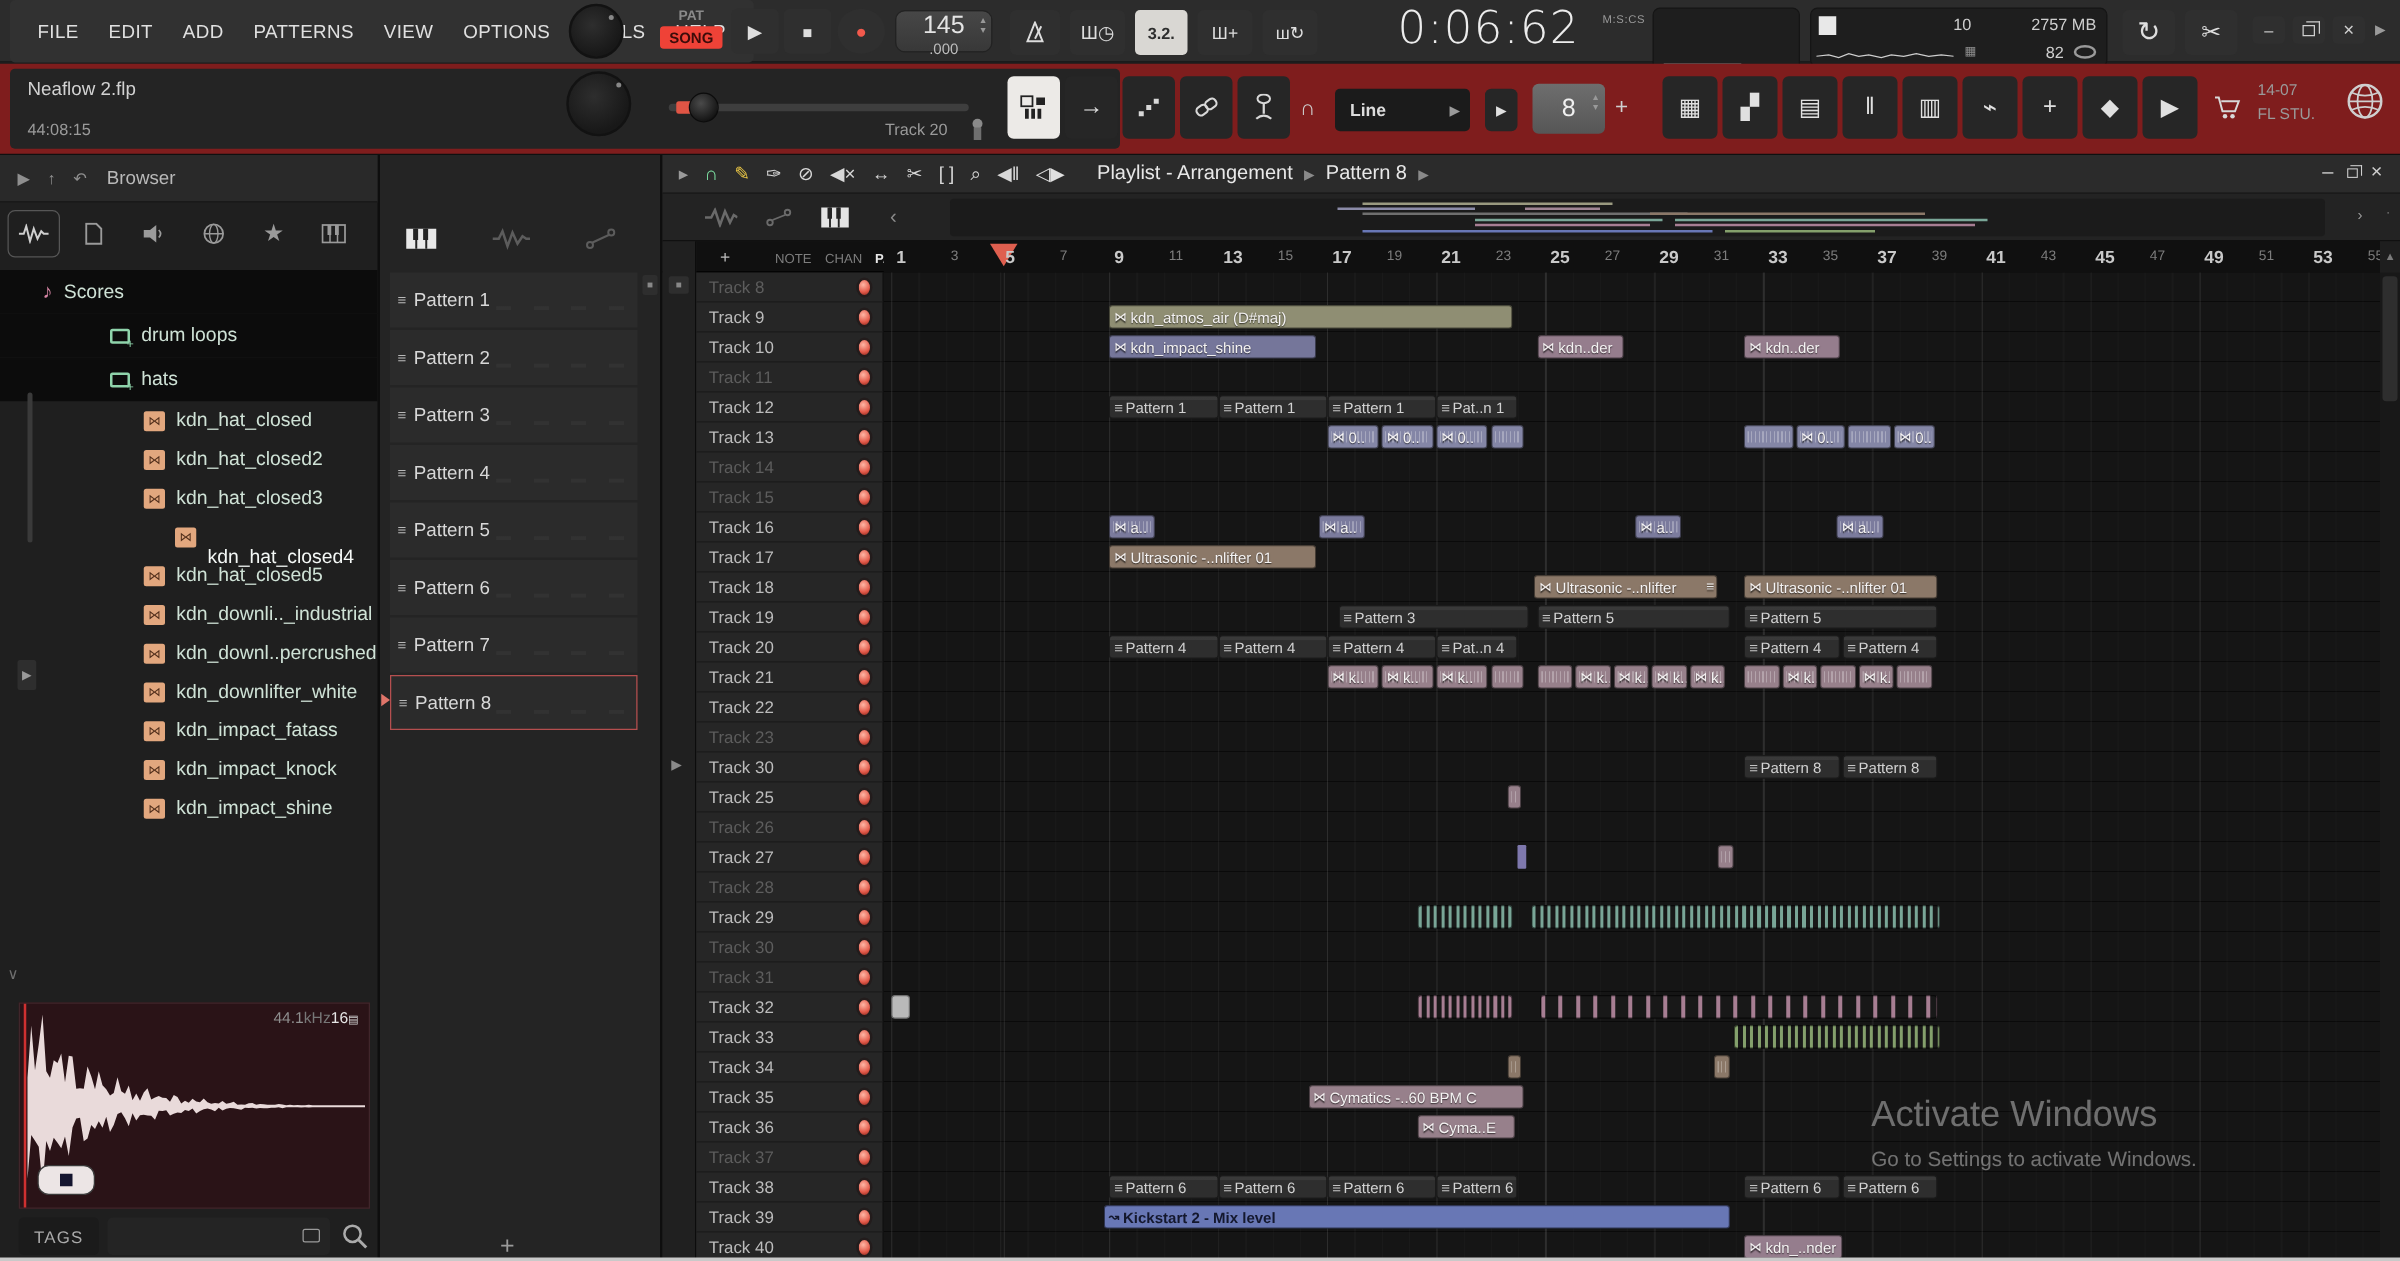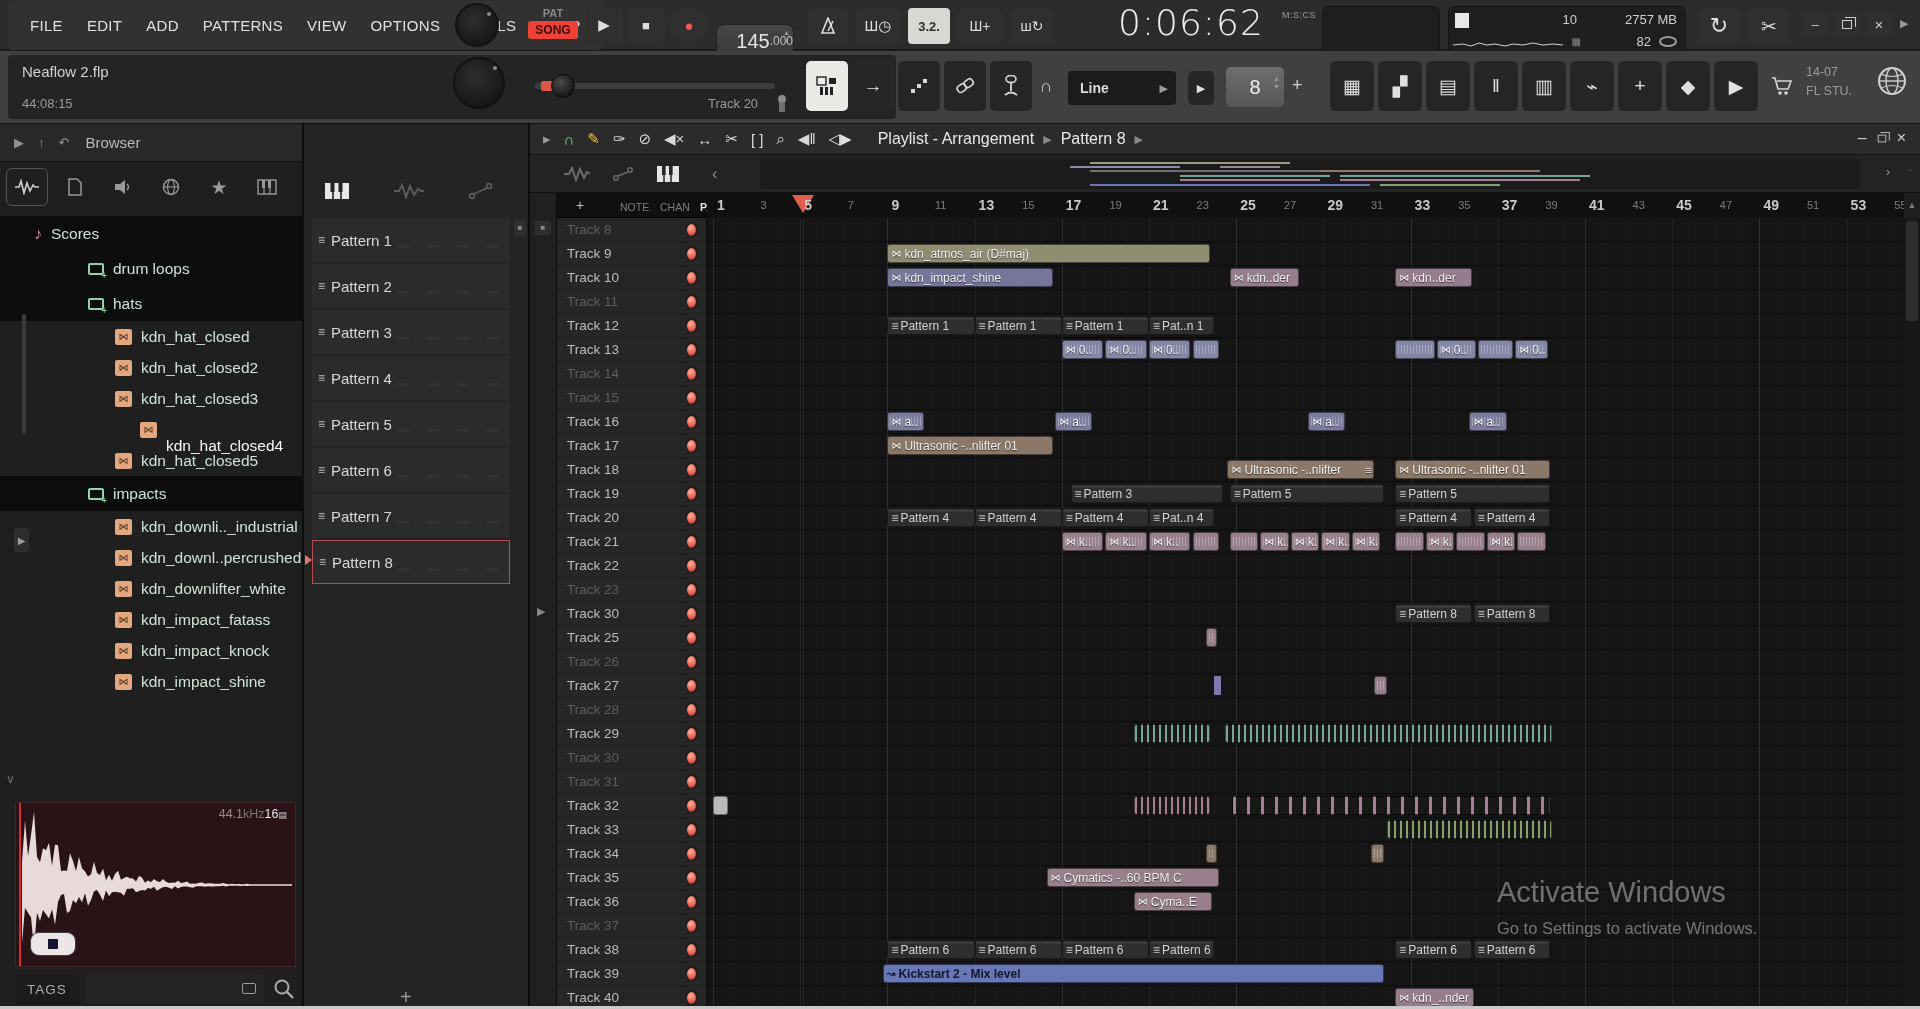--- a/index.html
+++ b/index.html
@@ -10,22 +10,22 @@
   
   #menubar { position:absolute; left:0; top:0; width:1920px; height:50px; background:#2c2c2c; border-bottom:1px solid #161616; }
   #menu-items { position:absolute; left:8px; top:0; height:50px; display:flex; align-items:center; background:#313131; padding:0 10px; border-radius:4px; margin-top:0; }
   .mitem { padding:0 12px; font-size:15px; color:#e0e0e0; letter-spacing:.3px; cursor:default; }
   .tbtn { position:absolute; background:#2f2f2f; border-radius:5px; display:flex; align-items:center; justify-content:center; color:#dedede; }
   .knob { border-radius:50%; background:radial-gradient(circle at 42% 38%, #2e2e2e, #181818 70%); border:2px solid #121212; position:absolute; }
   .knob i { position:absolute; width:4px; height:4px; border-radius:50%; background:#888; right:6px; top:7px; }
   #patsong { position:absolute; left:528px; top:5px; width:50px; }
   #pat-label { display:block; text-align:center; font-size:11px; font-weight:bold; color:#8a8a8a; padding:2px 0; }
   #song-label { display:block; text-align:center; font-size:12px; font-weight:bold; color:#3c0c0a; background:#ef4237; border-radius:3px; padding:2px 0; }
-  #bpm-box { position:absolute; left:716px; top:24px; width:78px; height:34px; background:linear-gradient(#474747,#383838); border-radius:8px; border:1px solid #222;
-             display:flex; align-items:center; justify-content:flex-end; color:#e4e4e4; }
+  #bpm-box { position:absolute; left:716px; top:8px; width:78px; height:34px; background:linear-gradient(#474747,#383838); border-radius:8px; border:1px solid #222;
+             display:flex; align-items:center; justify-content:flex-start; color:#e4e4e4;flex-direction:column; }
   #bpm-main { font-size:20px; }
   #bpm-frac { font-size:12px; color:#bdbdbd; }
   .spin { position:absolute; right:3px; top:4px; font-size:7px; color:#999; line-height:1.1; }
   .led-display { position:absolute; background:#d9d7d3; color:#2e2e2e; border-radius:4px; font-weight:bold; font-size:13px; display:flex; align-items:center; justify-content:center; }
   #time-main { position:absolute; left:1118px; top:2px; font-size:36px; font-weight:300; color:#ececec; letter-spacing:1px; font-family:"DejaVu Sans", sans-serif;}
   #time-unit { position:absolute; left:1282px; top:10px; font-size:9px; color:#9a9a9a; letter-spacing:.5px; }
   #scope { position:absolute; left:1322px; top:6px; width:118px; height:88px; background:#1e1e1e; border-radius:6px; border:1px solid #151515; }
   #scope .line { position:absolute; left:8px; top:44px; width:62px; height:1px; background:#e8e8e8; }
   #scope .dot { position:absolute; right:6px; bottom:4px; color:#6f6f6f; font-size:11px; }
   #perf { position:absolute; left:1448px; top:6px; width:238px; height:48px; background:#1e1e1e; border-radius:6px; border:1px solid #151515; font-size:13px; color:#cfcfcf; }
@@ -34,21 +34,21 @@
   #perf .vmb { position:absolute; right:8px; top:5px; }
   #perf .v82 { position:absolute; right:34px; bottom:4px; }
   #perf .chip { position:absolute; right:104px; bottom:6px; font-size:10px; color:#8a8a8a; }
   #perf .oval { position:absolute; right:8px; bottom:6px; width:18px; height:11px; border:2px solid #9a9a9a; border-radius:50%; }
   #perf svg { position:absolute; left:4px; bottom:4px; }
   .winbtn { position:absolute; width:26px; height:22px; background:#2f2f2f; border-radius:4px; color:#cfcfcf; display:flex; align-items:center; justify-content:center; font-size:13px; }
   .maxglyph { width:10px; height:9px; border:1.5px solid #cfcfcf; position:relative; }
   .maxglyph::before{ content:""; position:absolute; left:2px; top:-4px; width:10px; height:9px; border:1.5px solid #cfcfcf; border-bottom:none; border-left:none;}
 
   
-  #toolbar2 { position:absolute; left:0; top:51px; width:1920px; height:73px; background:#404040; border-bottom:1px solid #101010; }
+  #toolbar2 { position:absolute; left:0; top:51px; width:1920px; height:73px; background:#7f1d1d; border-bottom:1px solid #101010; }
   #proj-panel { position:absolute; left:8px; top:4px; width:888px; height:64px; background:#242424; border-radius:4px; }
   #proj-name { position:absolute; left:14px; top:8px; font-size:15px; color:#d2d2d2; }
   #proj-len { position:absolute; left:14px; bottom:8px; font-size:13px; color:#9a9a9a; }
   #proj-hint { position:absolute; left:700px; bottom:8px; font-size:13px; color:#9a9a9a; }
   #hint-ic { position:absolute; left:768px; bottom:6px; width:12px; height:18px; }
   #hint-ic::before{content:"";position:absolute;left:2px;top:0;width:8px;height:8px;border-radius:50%;background:#8a8a8a;}
   #hint-ic::after{content:"";position:absolute;left:3px;top:7px;width:6px;height:10px;background:#6f6f6f;}
   #slider2 { position:absolute; left:535px; top:32px; width:240px; height:6px; background:#3e3e3e; border-radius:3px; }
   #slider2 .red { position:absolute; left:6px; top:-2px; width:14px; height:10px; background:#e05545; border-radius:2px; }
   #slider2 .thumb { position:absolute; left:16px; top:-9px; width:24px; height:24px; border-radius:50%; background:radial-gradient(circle at 40% 35%, #4a4a4a, #141414 75%); border:1px solid #0c0c0c; }
@@ -457,24 +457,20 @@
           <span class="tlabel">kdn_hat_closed3</span>
         </div>
         <div class="trow sel" style="padding-left: 140px;">
           <span class="file-ic">⋈</span>
           <span class="tlabel">kdn_hat_closed4</span>
         </div>
         <div class="trow" style="padding-left: 115px;">
           <span class="file-ic">⋈</span>
           <span class="tlabel">kdn_hat_closed5</span>
         </div>
-        <div class="trow frow dark" style="padding-left: 88px;">
-          <span class="fold-ic"></span>
-          <span class="tlabel">impacts</span>
-        </div>
         <div class="trow" style="padding-left: 115px;">
           <span class="file-ic">⋈</span>
           <span class="tlabel">kdn_downli.._industrial</span>
         </div>
         <div class="trow" style="padding-left: 115px;">
           <span class="file-ic">⋈</span>
           <span class="tlabel">kdn_downl..percrushed</span>
         </div>
         <div class="trow" style="padding-left: 115px;">
           <span class="file-ic">⋈</span>

